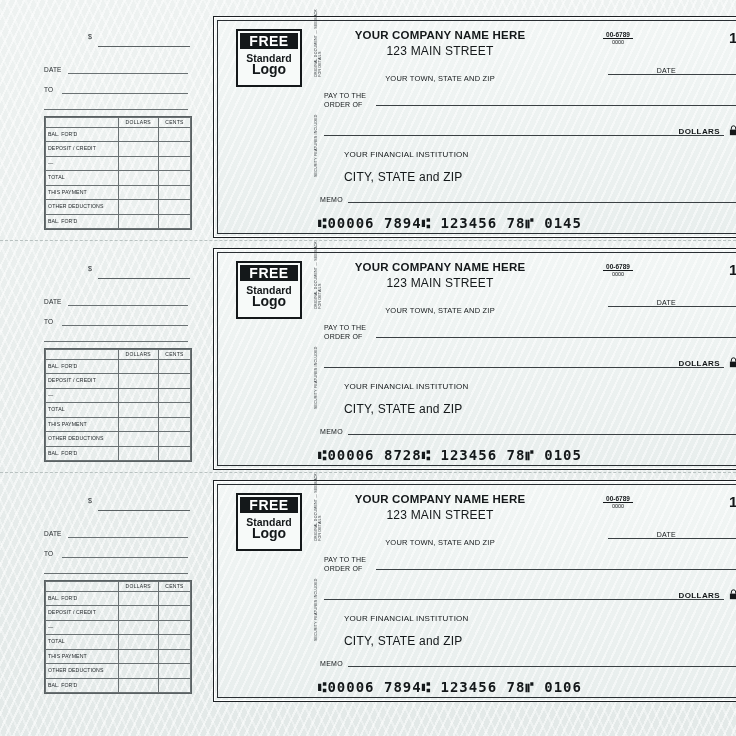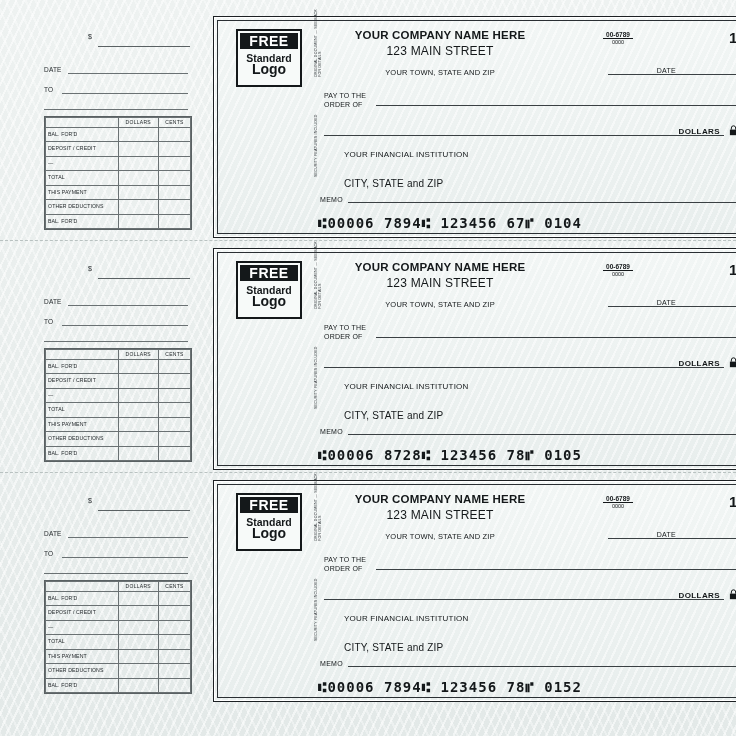--- a/index.html
+++ b/index.html
@@ -94,21 +94,21 @@
   }
   .logo-std{font-weight:bold;font-size:10.5px;line-height:12px;margin-top:3px;color:#14181a;}
   .logo-logo{font-weight:bold;font-size:14px;line-height:11px;color:#14181a;}
 
   .company{
     position:absolute;left:96px;top:12px;width:260px;text-align:center;
     color:#14181a;
   }
   .company .name{font-weight:bold;font-size:11.5px;letter-spacing:.2px;}
   .company .addr{font-size:12px;margin-top:3px;letter-spacing:.2px;}
-  .company .city{font-size:7.5px;margin-top:10px;letter-spacing:.2px;}
+  .company .city{font-size:7.5px;margin-top:16px;letter-spacing:.2px;}
 
   .fraction{
     position:absolute;left:372px;top:14px;width:64px;text-align:center;font-size:6.5px;color:#14181a;
   }
   .fraction .f1{border-bottom:1px solid #14181a;display:inline-block;padding:0 3px;font-weight:bold;}
   .fraction .f2{font-size:5.5px;}
 
   .check-no{
     position:absolute;right:18px;top:12px;font-size:15px;font-weight:bold;color:#14181a;
   }
@@ -124,21 +124,21 @@
   .lock-icon{position:absolute;right:34px;top:108px;width:9px;height:11px;}
 
   .security-note{
     position:absolute;right:2px;top:106px;width:30px;font-size:3.4px;color:#2a2f33;line-height:4.2px;
   }
 
   .bank{
     position:absolute;left:130px;top:133px;width:240px;color:#14181a;
   }
   .bank .b1{font-size:8px;letter-spacing:.2px;}
-  .bank .b2{font-size:10px;margin-top:19px;letter-spacing:.2px;}
+  .bank .b2{font-size:12px;margin-top:11px;letter-spacing:.2px;}
 
   .memo-lbl{position:absolute;left:106px;bottom:34px;font-size:7px;color:#14181a;letter-spacing:.3px;}
   .memo-line{position:absolute;left:134px;bottom:34px;width:250px;border-bottom:1px solid #3a4043;}
   .sig-line{position:absolute;right:18px;bottom:34px;width:176px;border-bottom:1px solid #3a4043;}
   .mp{position:absolute;right:18px;bottom:24px;font-size:6px;font-weight:bold;color:#14181a;}
 
   .micr{
     position:absolute;left:104px;bottom:6px;
     font-family:"DejaVu Sans Mono", monospace;
     font-size:14px;font-weight:bold;color:#14181a;letter-spacing:1px;
@@ -272,21 +272,21 @@
       <div class="bank">
         <div class="b1">YOUR FINANCIAL INSTITUTION</div>
         <div class="b2">CITY, STATE and ZIP</div>
       </div>
 
       <div class="memo-lbl">MEMO</div>
       <div class="memo-line"></div>
       <div class="sig-line"></div>
       <div class="mp">MP</div>
 
-      <div class="micr">⑆00006 7894⑆  123456 67⑈ 0104</div>
+      <div class="micr">⑆00006 7894⑆  123456 78⑈ 0145</div>
     </div>
   </div>
 
   <div class="check-row row1">
 
     <div class="stub">
       <div class="dollar-sign">$</div>
       <div class="amt-line"></div>
       <div class="lbl stub-date">DATE</div>
       <div class="lline stub-date-line"></div>
@@ -502,17 +502,17 @@
       <div class="bank">
         <div class="b1">YOUR FINANCIAL INSTITUTION</div>
         <div class="b2">CITY, STATE and ZIP</div>
       </div>
 
       <div class="memo-lbl">MEMO</div>
       <div class="memo-line"></div>
       <div class="sig-line"></div>
       <div class="mp">MP</div>
 
-      <div class="micr">⑆00006 7894⑆  123456 78⑈ 0152</div>
+      <div class="micr">⑆00006 7894⑆  123456 78⑈ 0106</div>
     </div>
   </div>
 
 </div>
 
 </body></html>

